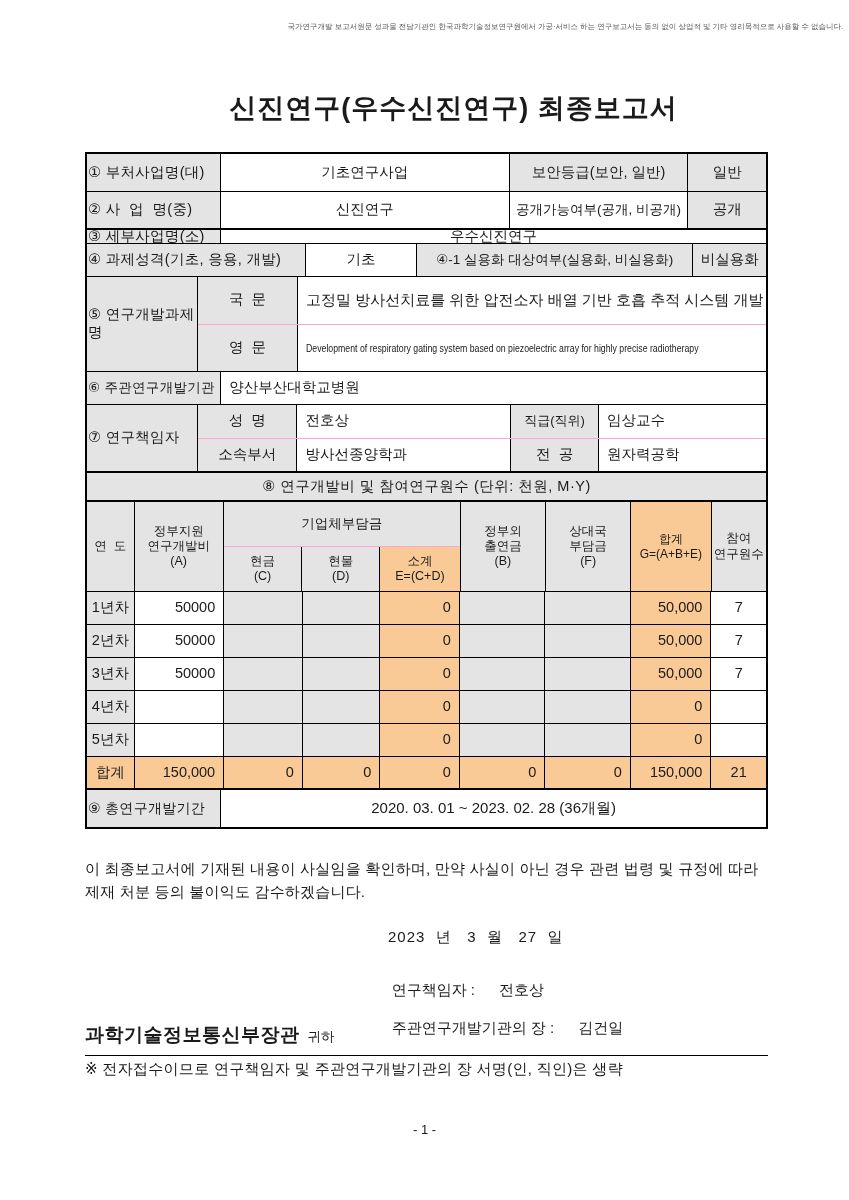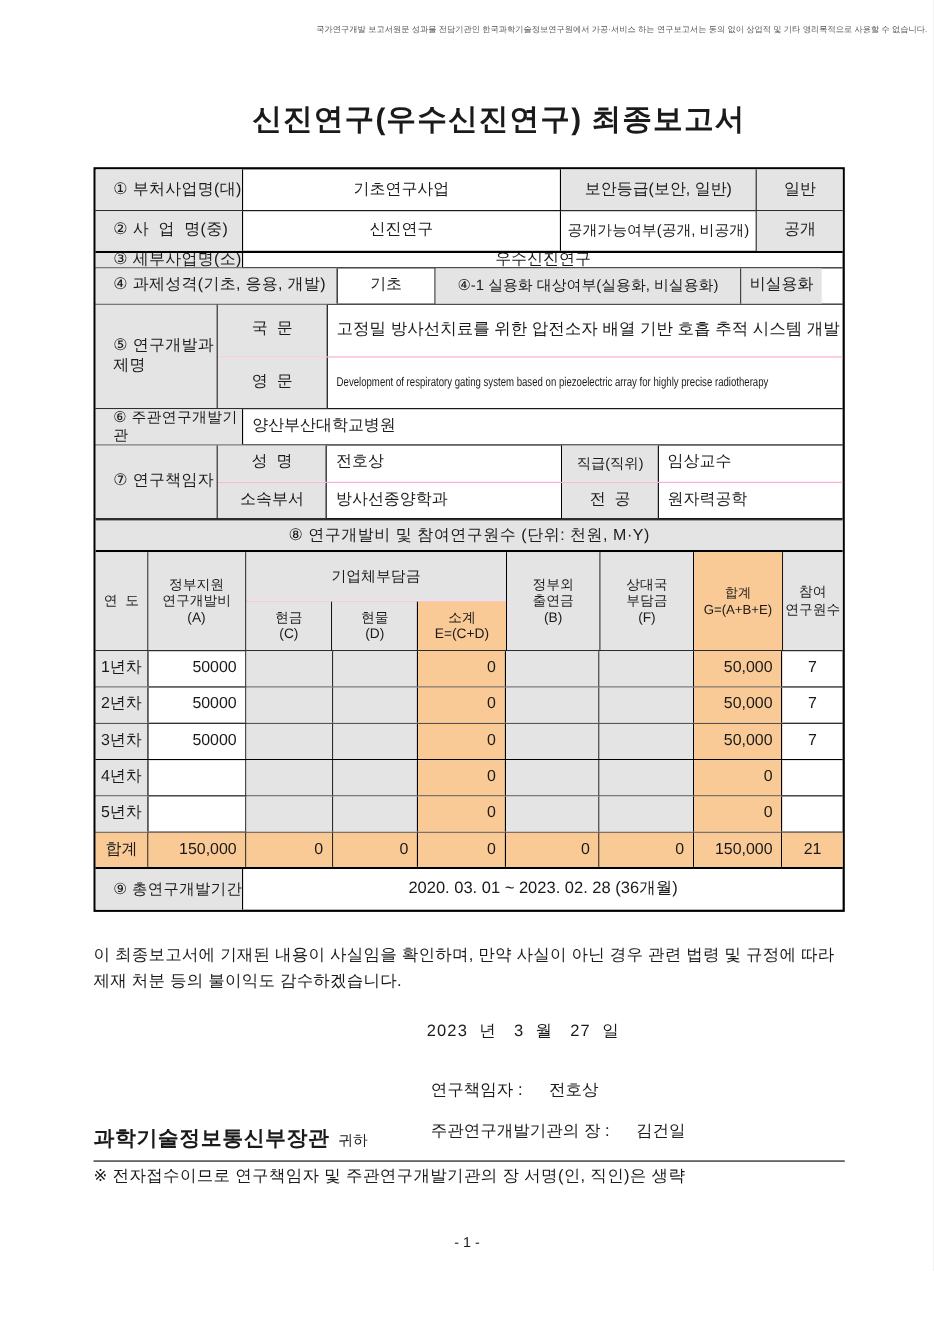--- a/index.html
+++ b/index.html
@@ -24,21 +24,21 @@
   .c {
     border-right:1px solid #000; display:flex; align-items:center;
     font-size:14.5px; white-space:pre-wrap; line-height:1.22; overflow:hidden;
   }
   .c.last { border-right:none; }
   .gray { background:#e4e4e4; }
   .orange { background:#faca96; }
   .ctr { justify-content:center; text-align:center; }
   .lft { padding-left:8px; }
   .rgt { justify-content:flex-end; padding-right:8px; text-align:right; }
-  .lbl { padding-left:16px; letter-spacing:0.3px; }
+  .lbl { padding-left:1px; letter-spacing:0.3px; }
   .colwrap { display:flex; flex-direction:column; }
   .subr { display:flex; border-bottom:1px solid #f9a8d4; flex:1; }
   .subr:last-child { border-bottom:none; }
   .hdr { font-size:12.5px; text-align:center; justify-content:center; }
   .strip { height:30px; align-items:center; justify-content:center; background:#e4e4e4;
            font-size:14.5px; letter-spacing:0.5px; border-top:1px solid #000; }
   .condensed { display:inline-block; transform:scaleX(0.76); transform-origin:0 50%;
                white-space:nowrap; font-size:11.5px; }
   .statement { position:absolute; top:857px; left:85px; width:692px; font-size:15px;
                line-height:1.55; letter-spacing:0.2px; }
@@ -50,21 +50,21 @@
                    border-bottom:1.5px solid #000; padding-bottom:7px;
                    display:flex; align-items:baseline; }
   .recipient { font-size:19px; font-weight:bold; letter-spacing:0.5px; }
   .recipient-suffix { font-size:13.5px; margin-left:8px; }
   .efiling-note { position:absolute; top:1060px; left:85px; width:690px; font-size:15px; letter-spacing:0.3px; }
   .pagenum { position:absolute; top:1122px; left:0; width:100%; text-align:center; font-size:13px; white-space:pre; }
   .h38{height:38px}.h30{height:14px}.h33{height:33px}.h34{height:34px}.h37{height:37px}
   .h47{height:47px}.h48{height:48px}.h67{height:67px}.h90{height:90px}.h95{height:95px}
   .w48{width:48px}.w55{width:55px}.w73{width:73px}.w78{width:78px}.w79{width:79px}
   .w80{width:80px}.w81{width:81px}.w85{width:88px}.w86{width:86px}.w90{width:90px}
-  .w100{width:100px}.w112{width:89px}.w115{width:115px}.w135{width:135px}.w168{width:168px}
+  .w100{width:100px}.w112{width:112px}.w115{width:115px}.w135{width:135px}.w168{width:168px}
   .w180{width:180px}.w215{width:215px}.w220{width:220px}.w237{width:237px}.w278{width:278px}
   .w290{width:290px}.w468{width:468px}.w548{width:548px}.w568{width:568px}
 </style>
 </head>
 <body>
 
 <div class="page">
 
   <div class="disclaimer">국가연구개발 보고서원문 성과물 전담기관인 한국과학기술정보연구원에서 가공·서비스 하는 연구보고서는 동의 없이 상업적 및 기타 영리목적으로 사용할 수 없습니다.</div>
 

